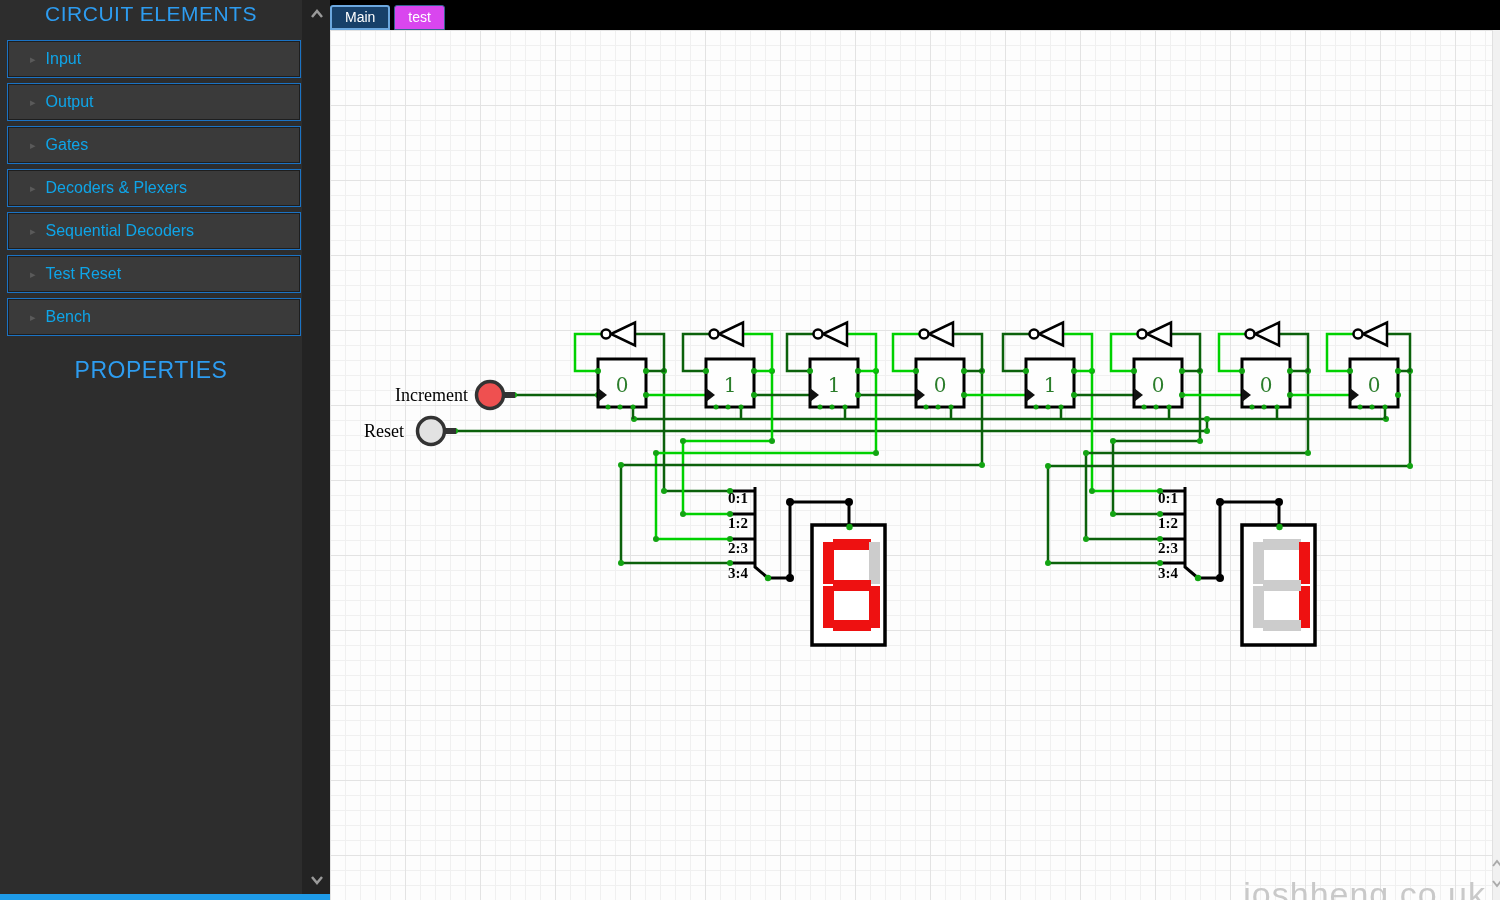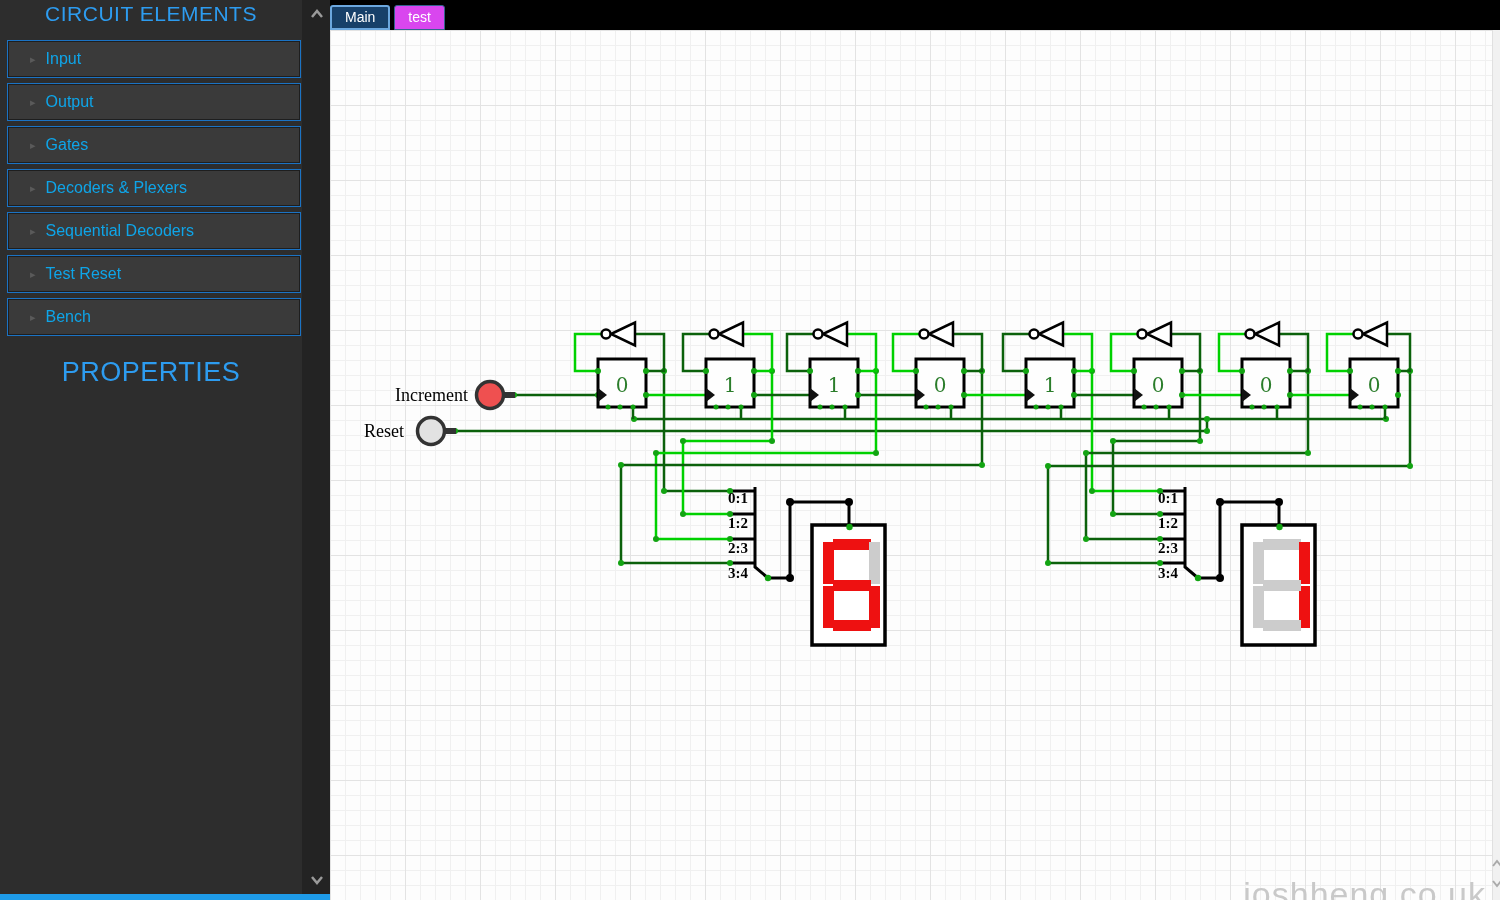--- a/index.html
+++ b/index.html
@@ -11,21 +11,21 @@
   .sidebar { position:absolute; left:0; top:0; width:302px; height:894px; background:#2d2d2d; z-index:3; }
   .side-scroll { position:absolute; left:302px; top:0; width:28px; height:894px; background:#232323; z-index:3; }
   .side-scroll svg { position:absolute; left:7px; }
   .sb-title { margin-top:2px; text-align:center; color:#2d9cf0; font-size:21px; letter-spacing:.5px; }
   .sec-list { margin-top:14px; padding:0 1px 0 7px; }
   .sec-item { position:relative; height:38px; margin-bottom:5px; background:#3a3a3a;
     border:1px solid #1b73c4; box-shadow:0 0 0 1px #1e1e1e inset; display:flex; align-items:center;
     cursor:pointer; }
   .sec-item .arr { color:#5a5a5a; font-size:11px; margin:0 10px 0 22px; }
   .sec-item .lbl { color:#0ea5e9; font-size:16px; }
-  .props-title { margin-top:21px; text-align:center; color:#2d9cf0; font-size:27px; letter-spacing:.5px; }
+  .props-title { margin-top:21px; text-align:center; color:#2d9cf0; font-size:23px; letter-spacing:.5px; }
   .props-box { position:absolute; left:5px; top:424px; width:296px; height:300px; border:1px solid #1b73c4; }
   .pb-inner { position:relative; width:100%; height:100%; color:#fff; }
   .pb-heading { position:absolute; left:25px; top:20px; font-size:20px; }
   .blue-bar { position:absolute; left:0; top:894px; width:330px; height:6px; background:#1e9be9; z-index:4; }
 
   
   .tabbar { position:absolute; left:330px; top:0; width:1170px; height:30px; background:#000; z-index:2;
     display:flex; align-items:flex-end; padding-left:0; gap:4px; }
   .tab { height:25px; padding:0 13px; color:#fff; font-size:14px; line-height:23px;
     background:#d946ef; border:1px solid #34628f; border-radius:3px 3px 0 0; cursor:pointer; }

